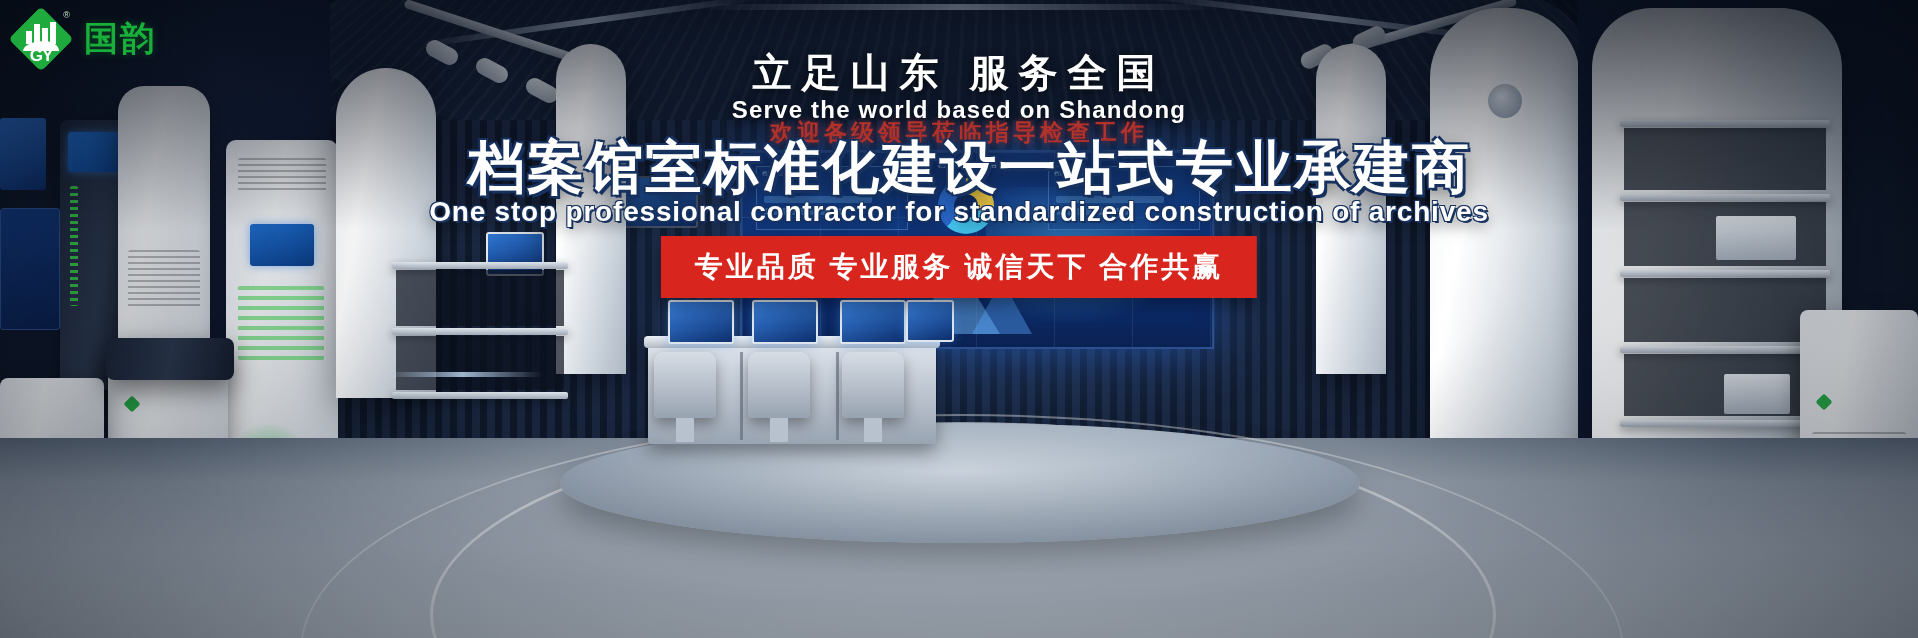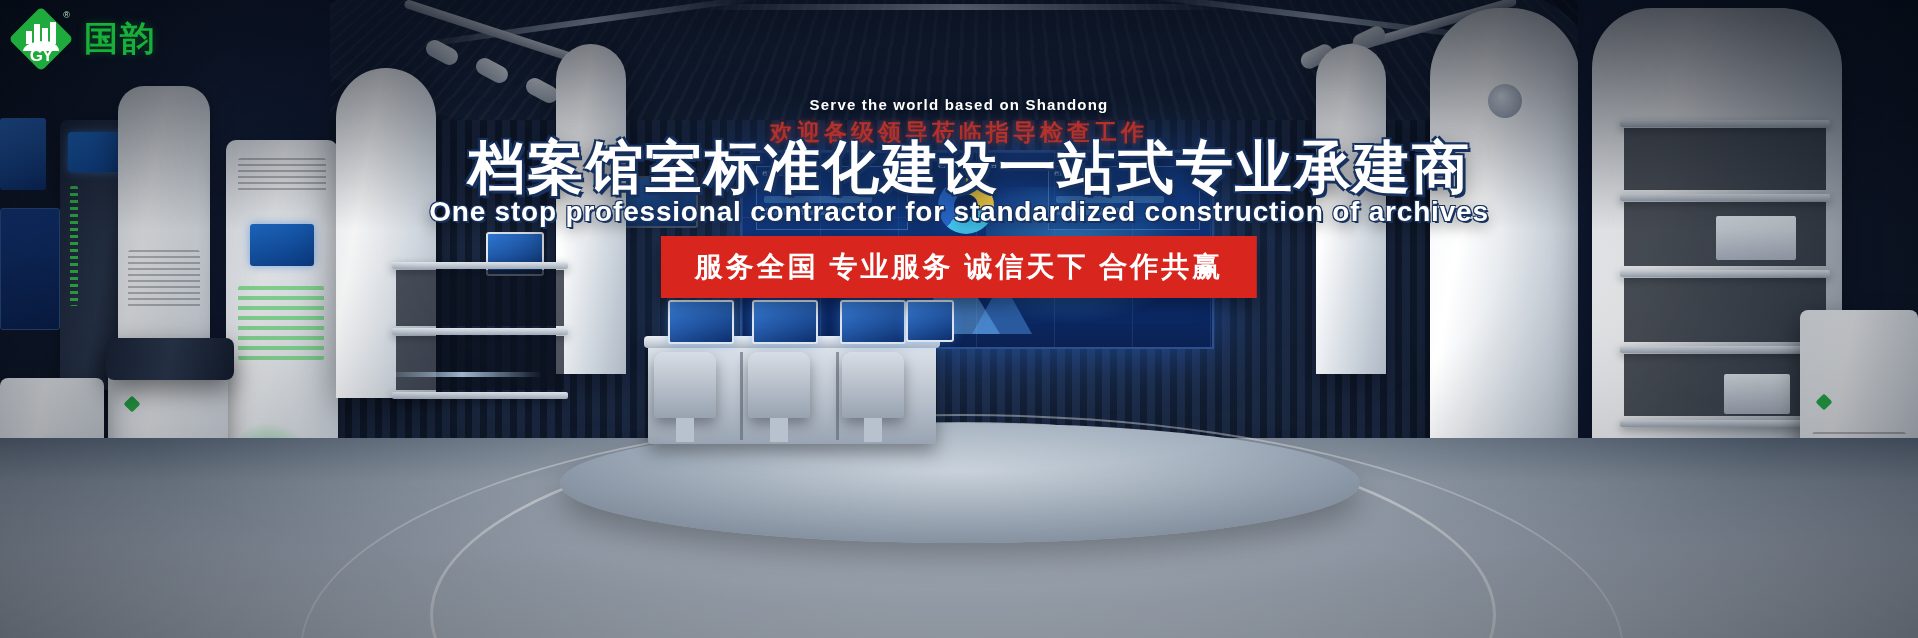--- a/index.html
+++ b/index.html
@@ -231,21 +231,21 @@
   .copy{position:absolute;left:0;top:0;width:100%;height:100%;z-index:30;pointer-events:none;}
   .copy > *{pointer-events:auto;}
 
   .eyebrow{
     position:absolute;left:0;right:0;top:46px;text-align:center;
     color:#ffffff;font-size:39px;font-weight:bold;letter-spacing:10px;
     text-shadow:0 2px 10px rgba(0,0,0,.75);
   }
   .eyebrow-en{
     position:absolute;left:0;right:0;top:96px;text-align:center;
-    color:#ffffff;font-size:15px;font-weight:bold;letter-spacing:1.2px;
+    color:#ffffff;font-size:24px;font-weight:bold;letter-spacing:1.2px;
     text-shadow:0 2px 8px rgba(0,0,0,.8);
   }
   .led-red{
     position:absolute;left:0;right:0;top:117px;text-align:center;
     color:#c0342b;font-size:23px;font-weight:bold;letter-spacing:4px;
     opacity:.92;
     text-shadow:0 0 6px rgba(210,50,40,.6);
   }
   .headline{
     position:absolute;left:0;right:0;top:130px;text-align:center;
@@ -438,20 +438,21 @@
         <i style="width:7px;height:22px;"></i>
       </div>
       <div class="logo-wave"></div>
       <div class="logo-gy">GY</div>
       <div class="logo-r">®</div>
     </div>
     <div class="logo-text">国韵</div>
   </div>
 
   <div class="copy">
+    <div class="eyebrow">立足山东 服务全国</div>
     <div class="eyebrow-en">Serve the world based on Shandong</div>
     <div class="led-red">欢迎各级领导莅临指导检查工作</div>
     <div class="headline">档案馆室标准化建设一站式专业承建商</div>
     <div class="subline">One stop professional contractor for standardized construction of archives</div>
-    <div class="slogan-bar">服务全国  专业服务  诚信天下  合作共赢</div>
+    <div class="slogan-bar">专业品质  专业服务  诚信天下  合作共赢</div>
   </div>
 
 </div>
 
 </body></html>

